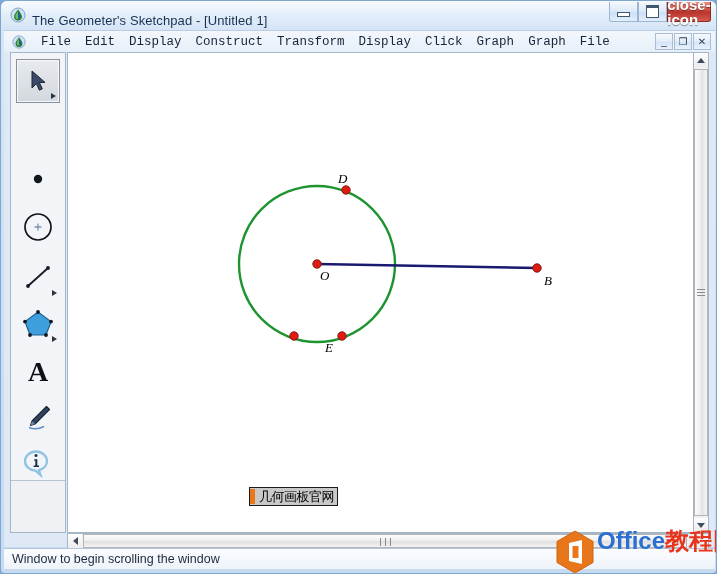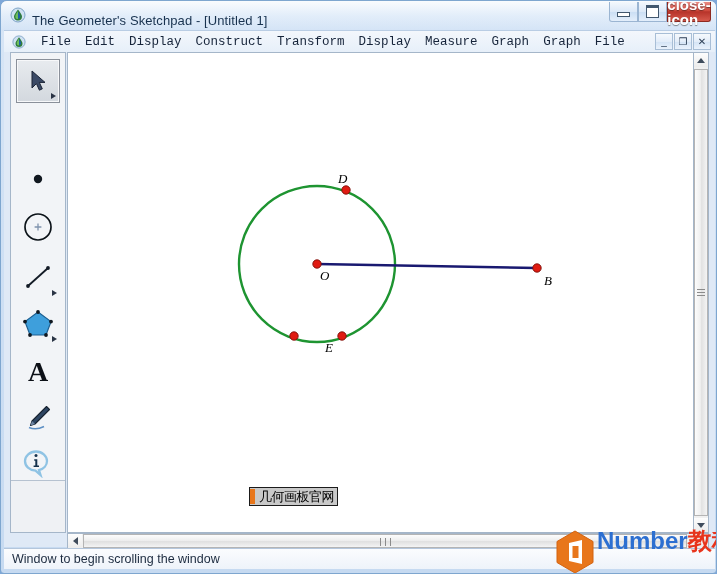--- a/index.html
+++ b/index.html
@@ -395,21 +395,21 @@
         <path d="M8 4.4 C9.4 6.6 10.4 8 10.4 9.4 A2.4 2.4 0 0 1 8 11.8 Z" fill="#1f5fa8"></path>
       </svg>
     </div>
 
     <div class="menu-item">File</div>
     <div class="menu-item">Edit</div>
     <div class="menu-item">Display</div>
     <div class="menu-item">Construct</div>
     <div class="menu-item">Transform</div>
     <div class="menu-item">Display</div>
-    <div class="menu-item">Measure</div>
+    <div class="menu-item">Click</div>
     <div class="menu-item">Graph</div>
     <div class="menu-item">Graph</div>
     <div class="menu-item">File</div>
 
     <div id="mdi-buttons">
       <div class="mdi-btn">_</div>
       <div class="mdi-btn">❐</div>
       <div class="mdi-btn">✕</div>
     </div>
   </div>
@@ -557,16 +557,16 @@
 
   <div id="office-watermark">
     <div id="ow-logo">
       <svg width="40" height="44" viewBox="0 0 40 44">
         <polygon points="20,1 38,11.5 38,32.5 20,43 2,32.5 2,11.5" fill="#e8761b" stroke="#d3620f" stroke-width="1"></polygon>
         <path d="M14 13 L27 10 L27 34 L14 31 Z" fill="#ffffff"></path>
         <rect x="17.5" y="16" width="6" height="12" fill="#e8761b"></rect>
       </svg>
     </div>
     <div id="ow-title">
-      <span class="ow-blue">Number</span><span class="ow-red">教程网</span>
+      <span class="ow-blue">Office</span><span class="ow-red">教程网</span>
     </div>
   </div>
 </div>
 
 </body></html>

